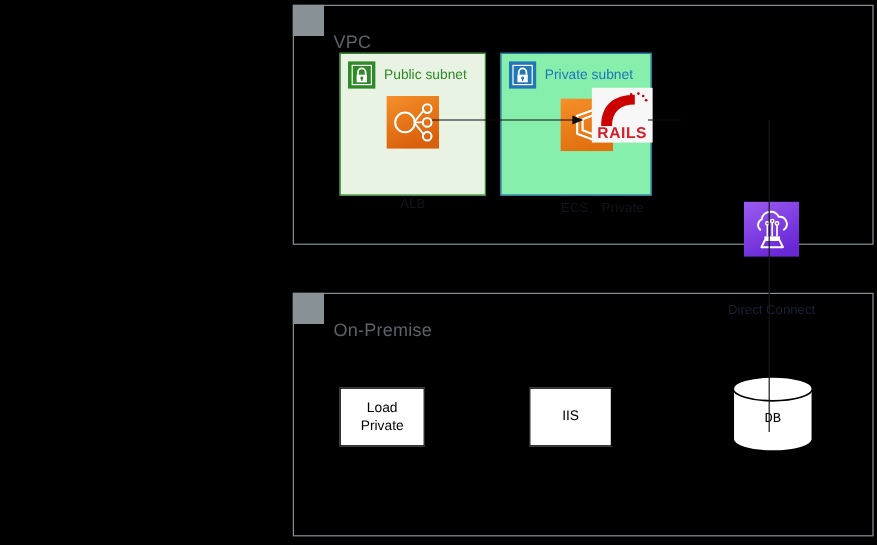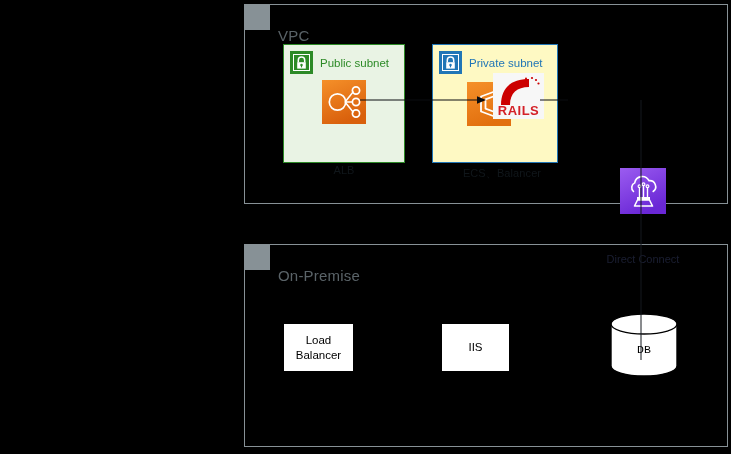--- a/index.html
+++ b/index.html
@@ -77,22 +77,22 @@
   }
 
   #public-subnet {
     left: 283px; top: 44px; width: 122px; height: 119px;
     background: #e9f3e4;
     border-color: #2d8a27;
   }
   #public-subnet .subnet-label { color: #2d8a27; }
 
   #private-subnet {
-    left: 432px; top: 44px; width: 126px; height: 119px;
-    background: #fef9c3;
+    left: 417px; top: 44px; width: 126px; height: 119px;
+    background: #86efac;
     border-color: #2176b6;
   }
   #private-subnet .subnet-label { color: #2176b6; }
 
   
   .node {
     position: absolute;
     display: flex;
     flex-direction: column;
     align-items: center;
@@ -258,21 +258,21 @@
             <circle cx="33" cy="5.5" r="1"></circle>
           <circle cx="28" cy="8" r="1"></circle>
             <circle cx="23" cy="11.5" r="1"></circle>
           <circle cx="19" cy="16" r="1"></circle>
             <circle cx="15" cy="22" r="1"></circle>
           <circle cx="12.5" cy="28" r="1"></circle>
         </g>
         <text x="25.5" y="42" text-anchor="middle" font-family="Liberation Sans, sans-serif" font-size="13" font-weight="bold" fill="#d42027" letter-spacing="0.5">RAILS</text>
       </svg>
     </div>
-    <span class="node-caption">ECS、Balancer</span>
+    <span class="node-caption">ECS、Private</span>
   </div>
 
   <div class="node" id="dx-node">
     <svg class="node-icon" viewBox="0 0 46 46">
       <defs>
         <linearGradient id="dxGrad" x1="0" y1="0" x2="0.5" y2="1">
           <stop offset="0%" stop-color="#9b5cf0"></stop>
           <stop offset="100%" stop-color="#6a27d6"></stop>
         </linearGradient>
       </defs>
@@ -291,21 +291,21 @@
   </div>
 
   <div class="group" id="onprem-group">
     <div class="group-tab"></div>
     <div class="group-title">On-Premise</div>
   </div>
 
   <div class="box" id="lb-box">
     <span>
       <span>Load</span><br>
-      <span>Balancer</span>
+      <span>Private</span>
     </span>
   </div>
 
   <div class="box" id="iis-box">
     <span>IIS</span>
   </div>
 
   <div id="db-node">
     <svg width="68" height="64" viewBox="0 0 68 64">
       <path d="M1 11 V53 a33 10 0 0 0 66 0 V11 Z" fill="#ffffff" stroke="#000000" stroke-width="1.4"></path>

